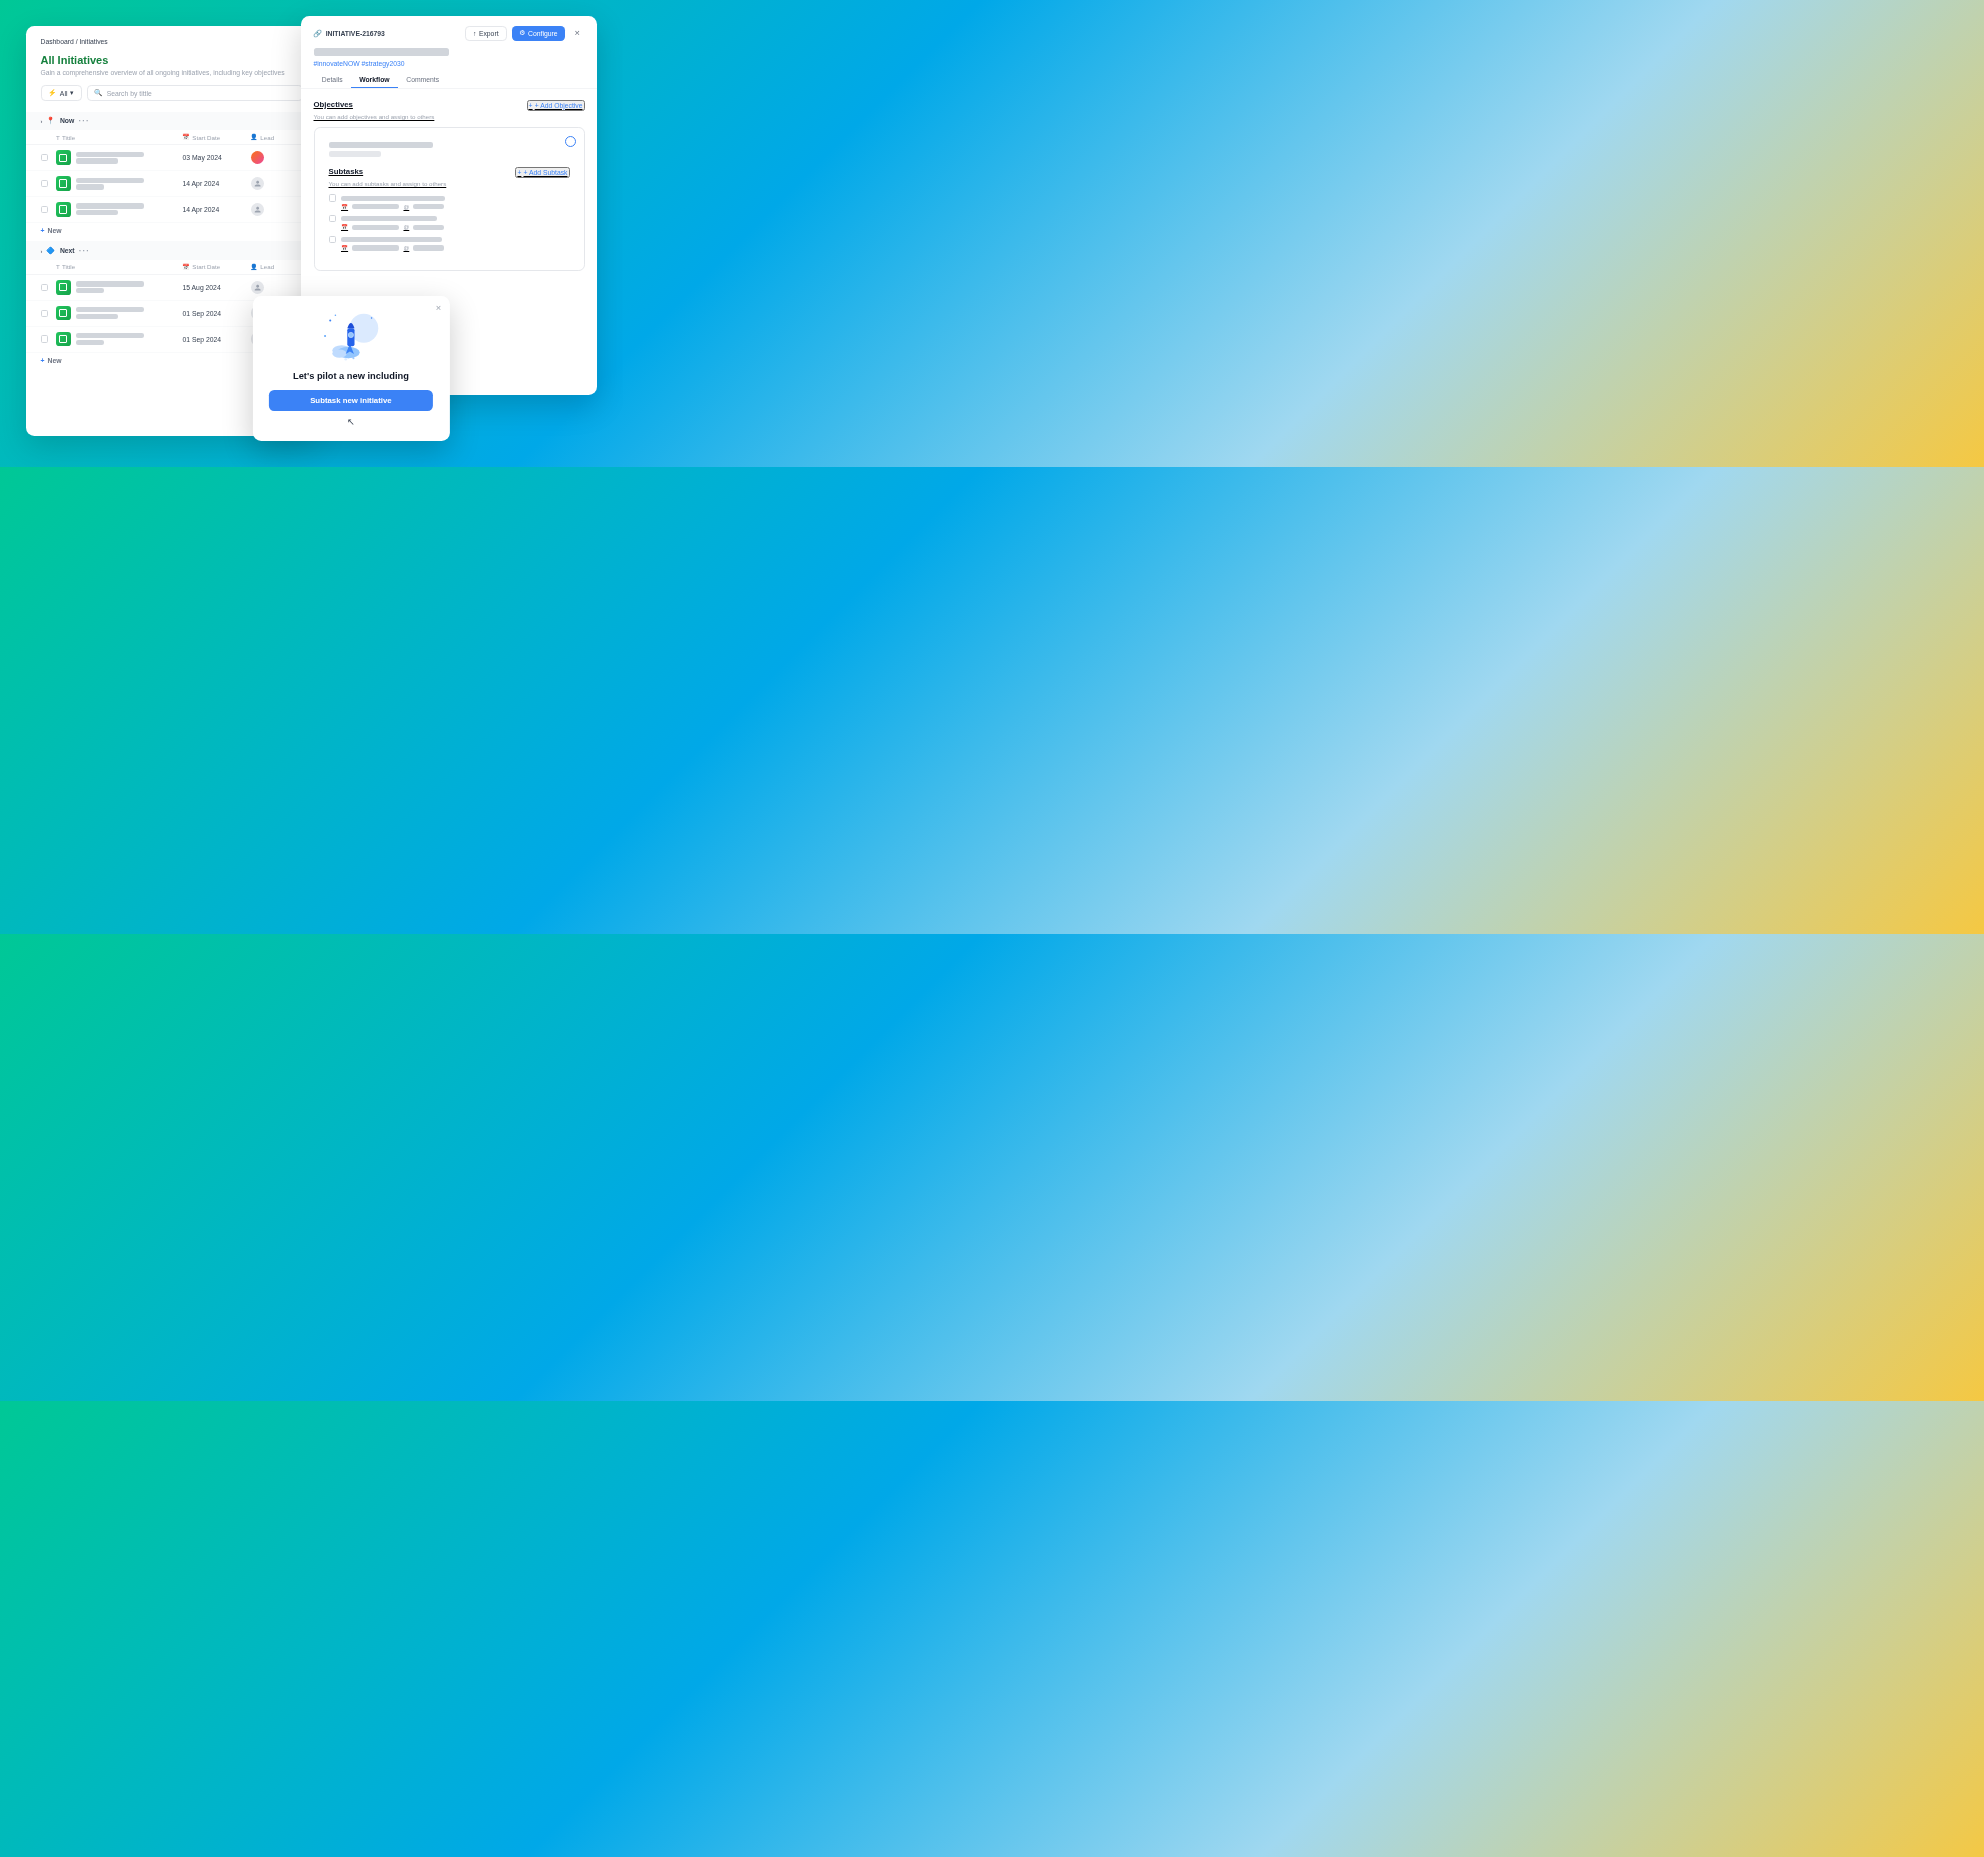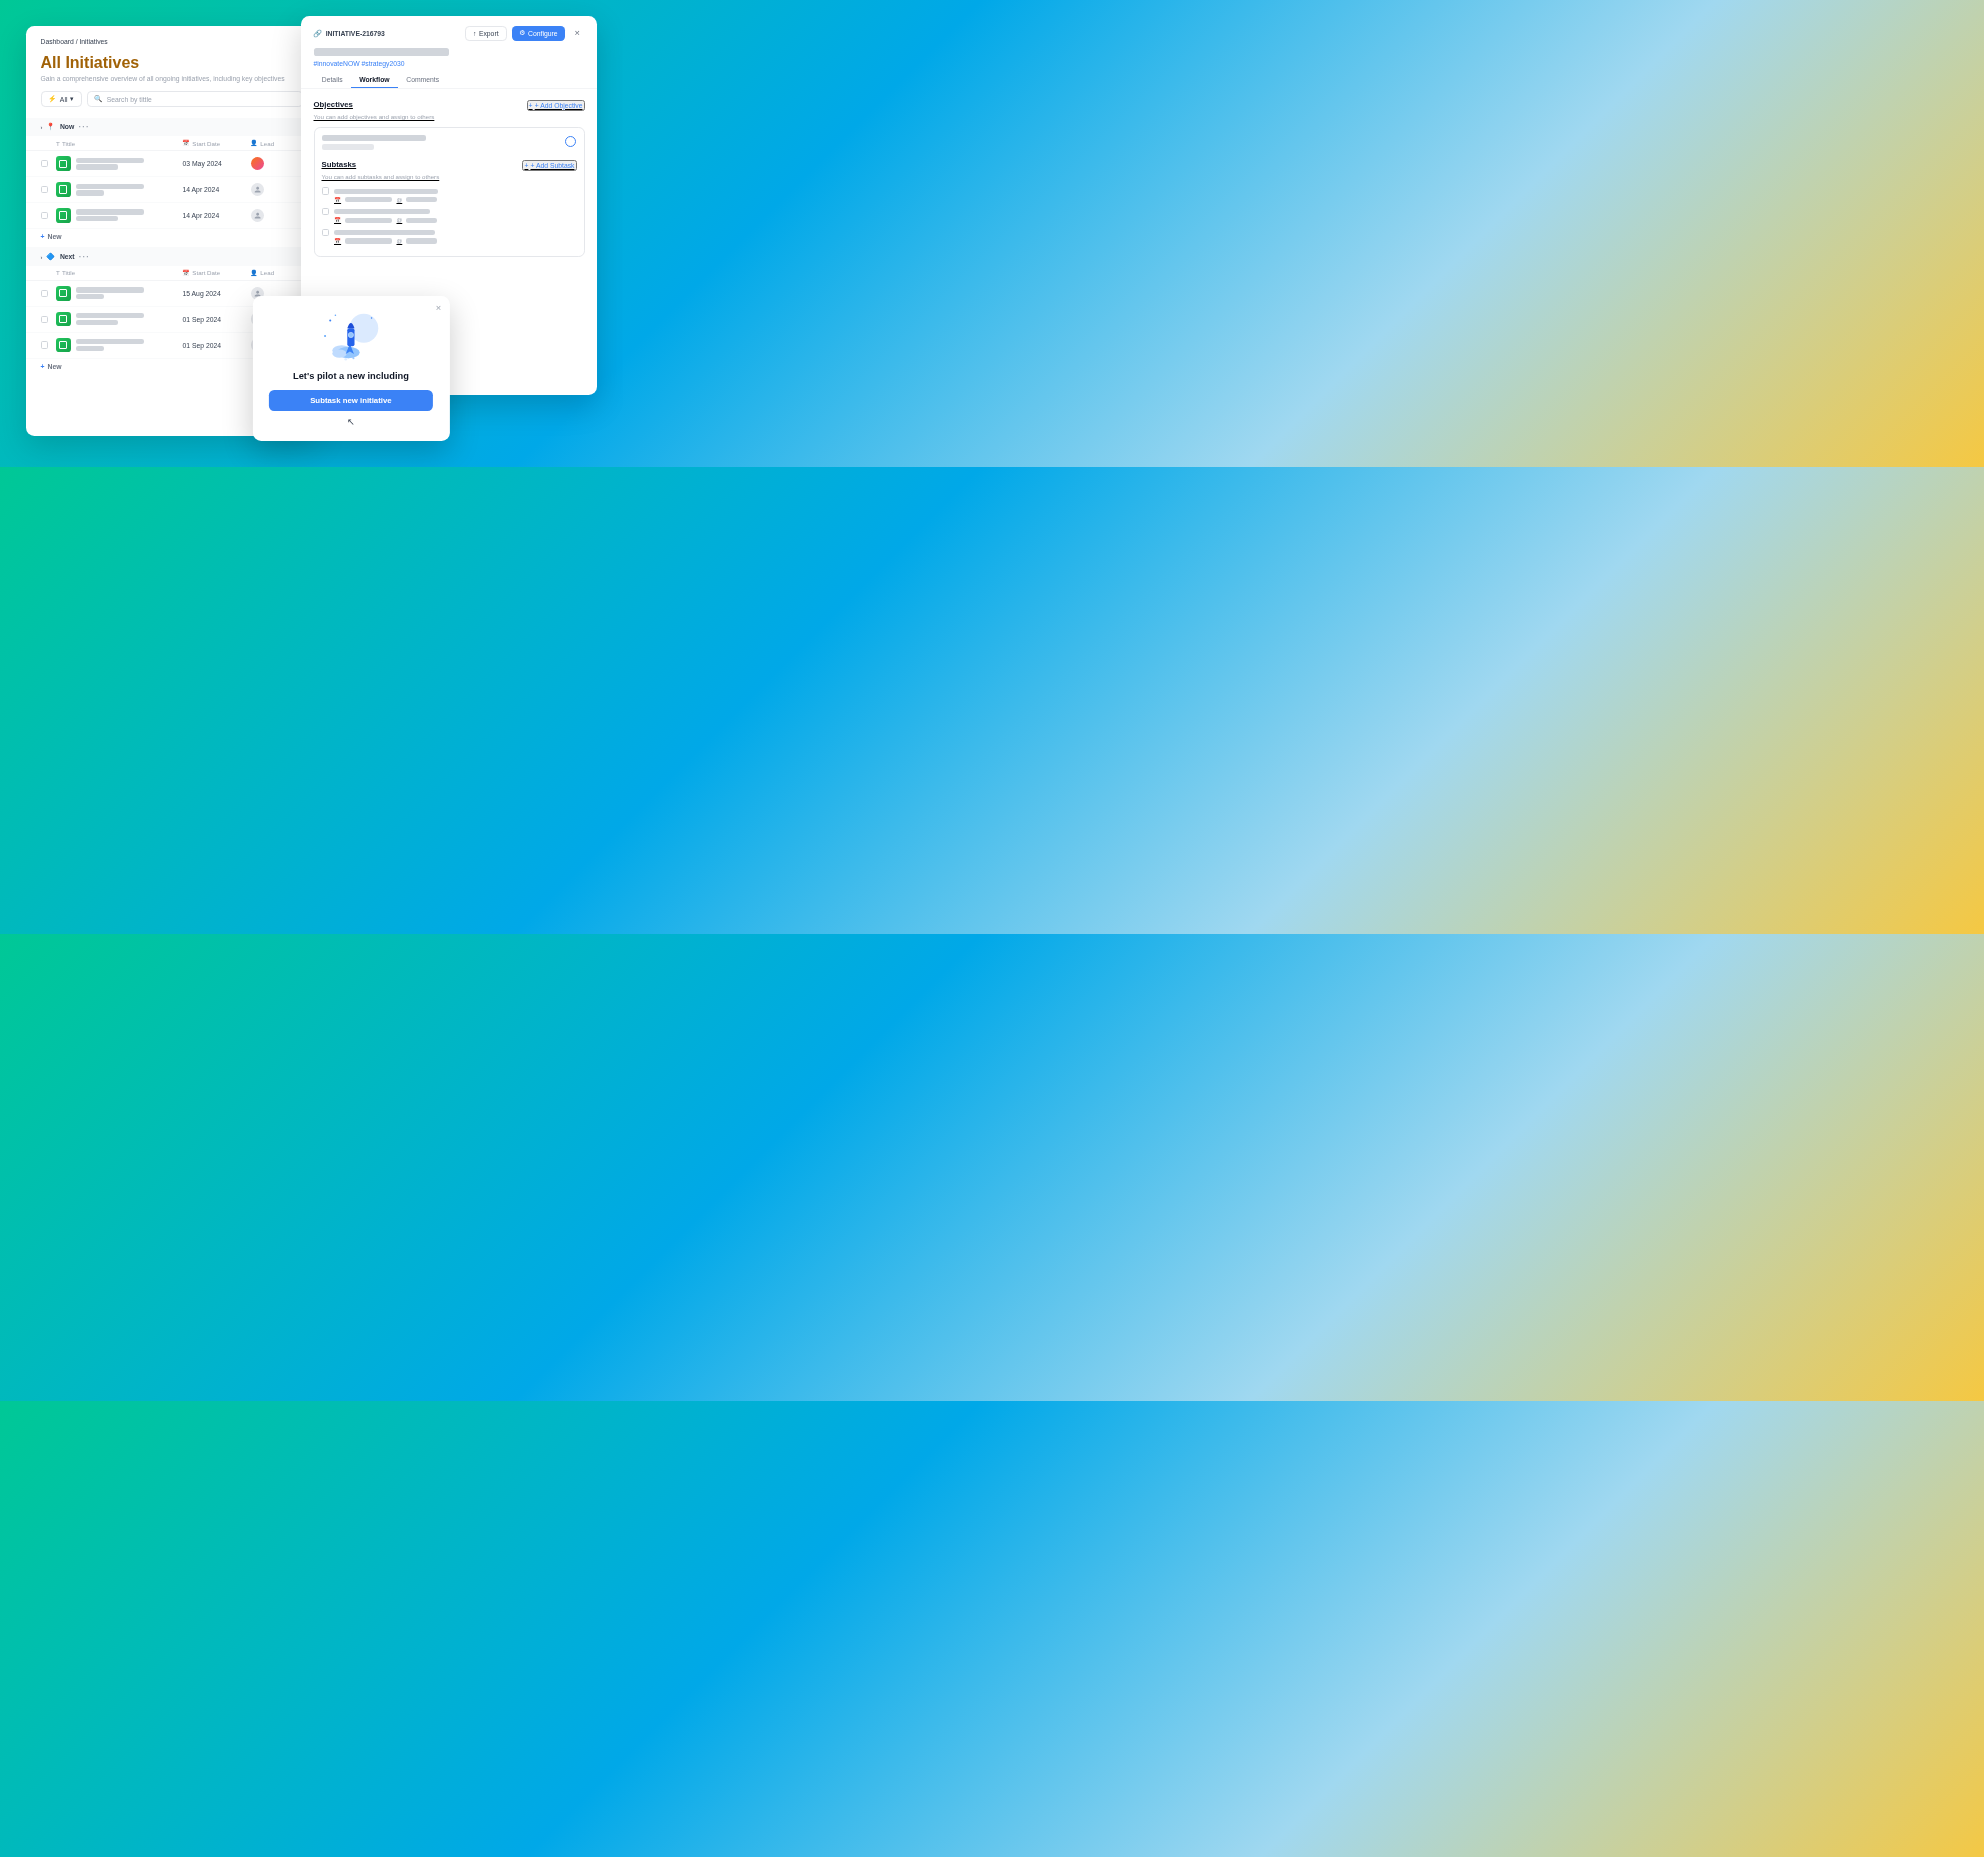--- a/index.html
+++ b/index.html
@@ -40,23 +40,23 @@
     }
 
     .breadcrumb {
       font-size: 6.8px;
       color: #6b7280;
       margin-bottom: 8.3px;
     }
     .breadcrumb span { color: #374151; font-weight: 500; }
 
     .page-title {
-      font-size: 16px;
+      font-size: 11px;
       font-weight: 700;
-      color: #a16207;
+      color: #15803d;
       margin-bottom: 3.1px;
     }
 
     .page-subtitle {
       font-size: 6.8px;
       color: #9ca3af;
       margin-bottom: 9.3px;
     }
 
     .toolbar {
@@ -355,21 +355,21 @@
       font-size: 6.8px;
       color: #3b82f6;
       cursor: pointer;
       font-weight: 500;
       white-space: nowrap;
     }
 
     .objective-card {
       border: 0.5px solid #e5e7eb;
       border-radius: 6.2px;
-      padding: 7px;
+      padding: 14px;
       position: relative;
     }
 
     .obj-circle {
       position: absolute;
       top: 7.3px;
       right: 7.3px;
       width: 11.4px;
       height: 11.4px;
       border: 1.3px solid #3b82f6;

